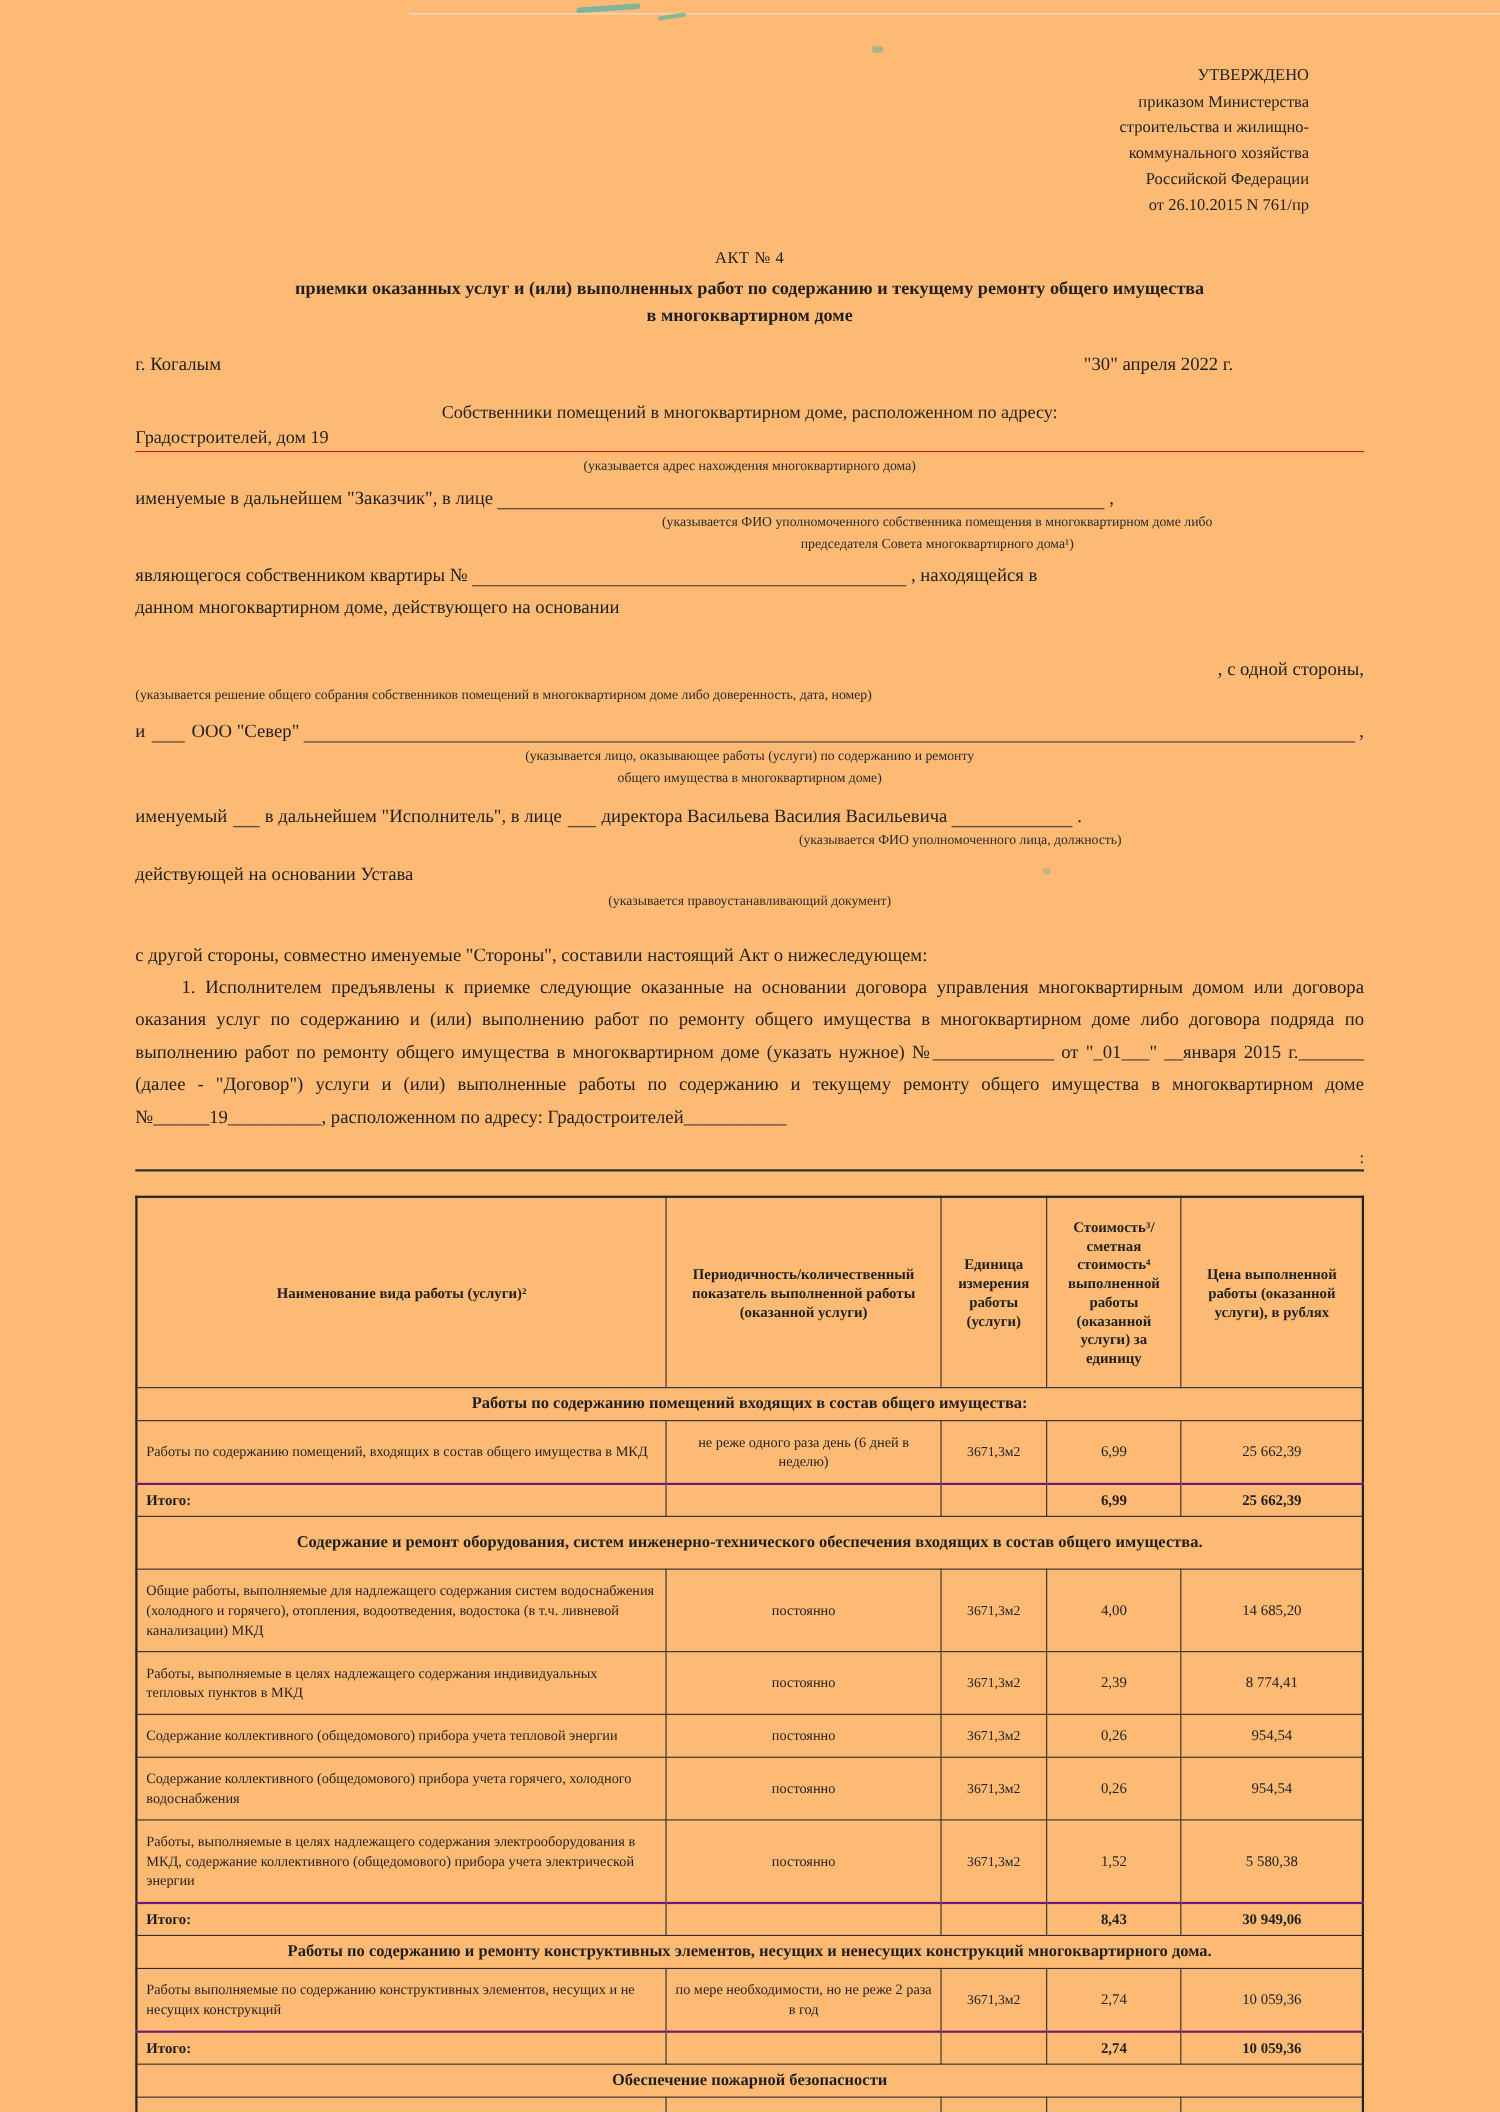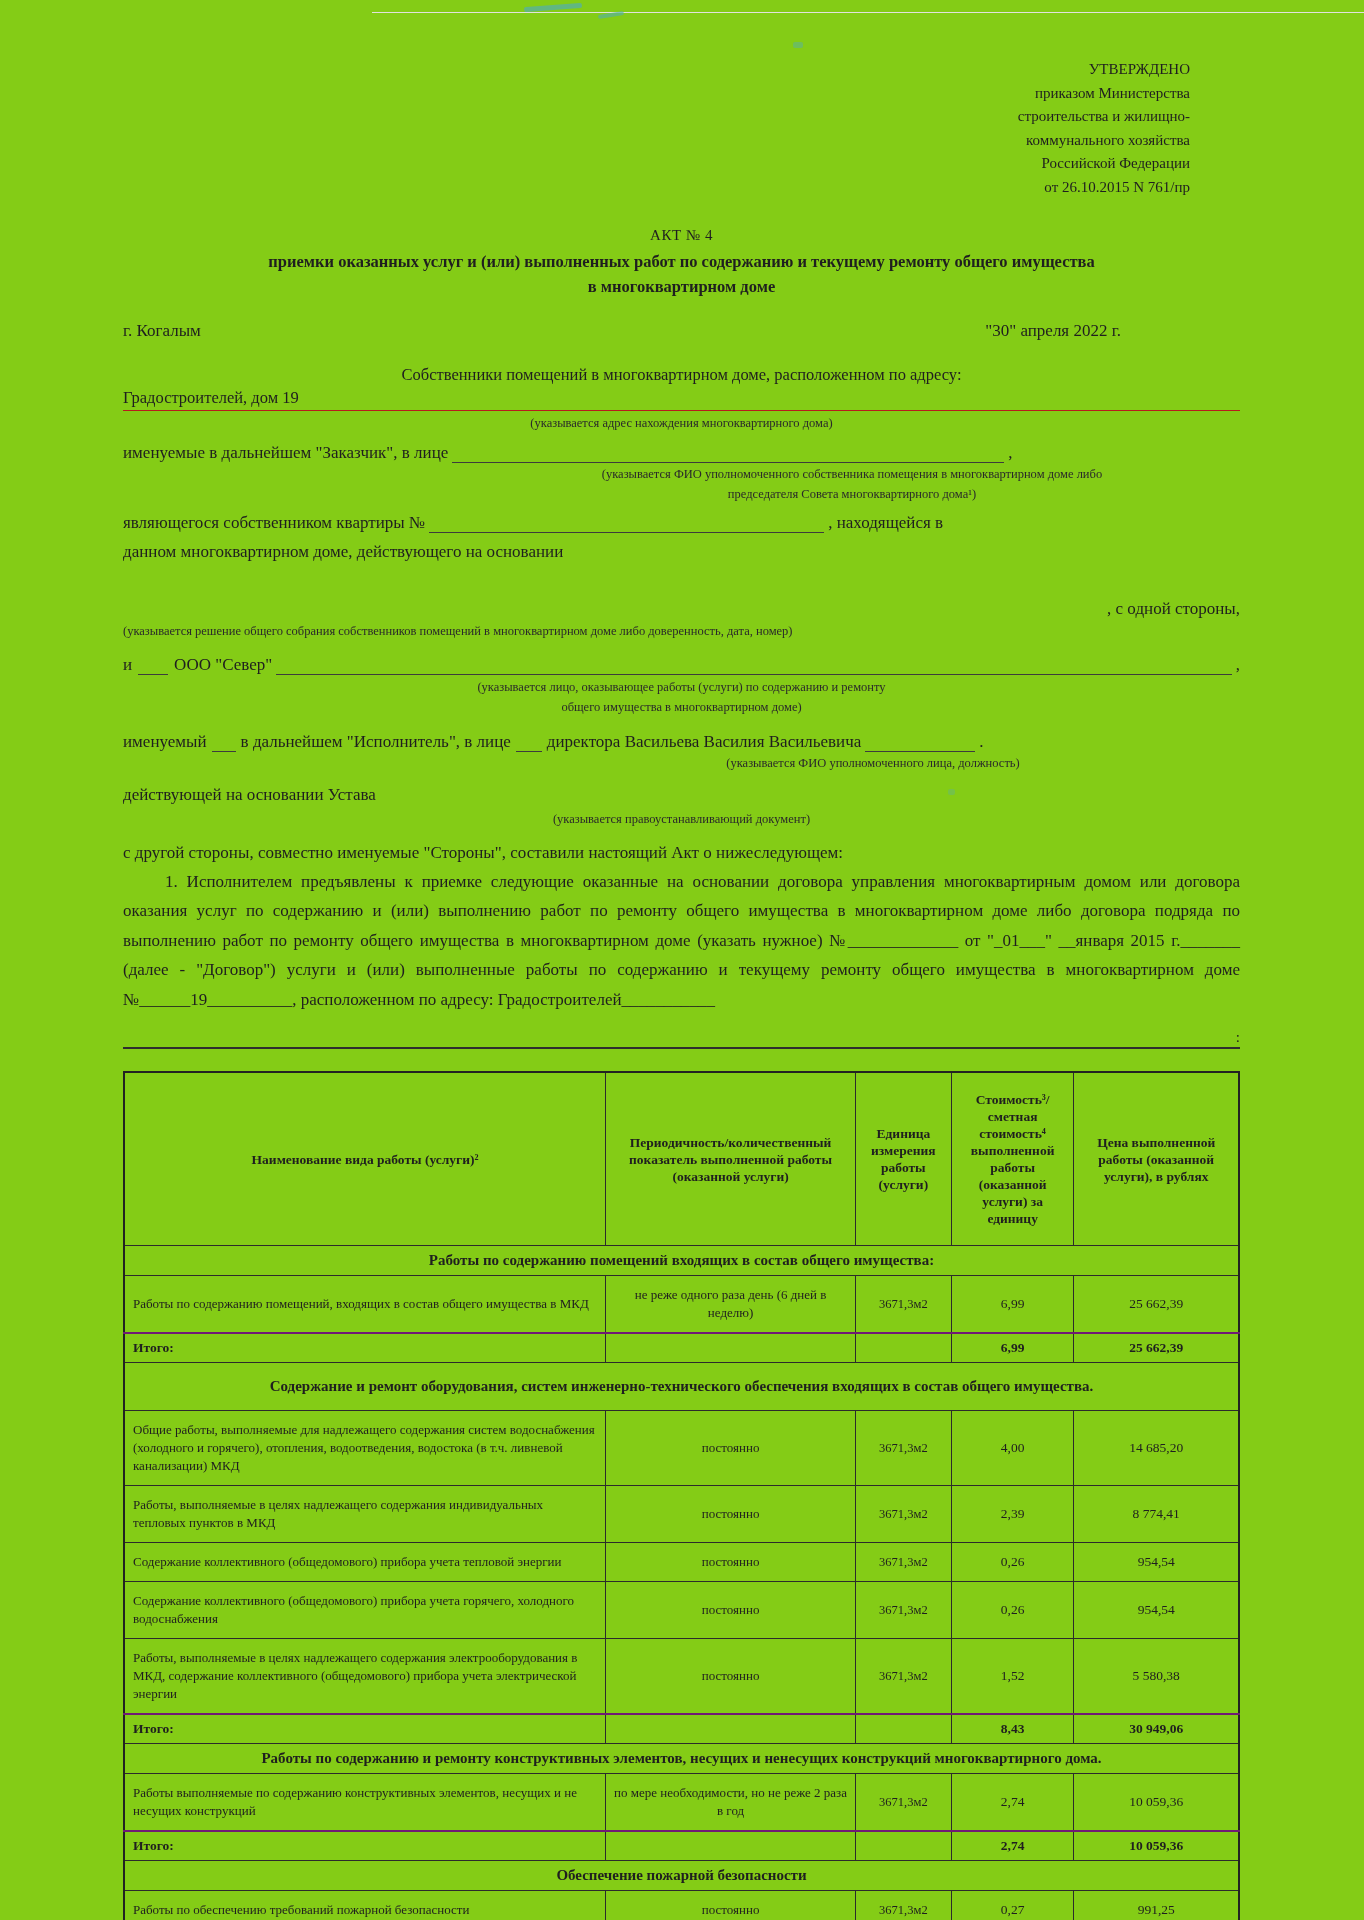--- a/index.html
+++ b/index.html
@@ -2,21 +2,21 @@
 <html lang="ru"><head>
 <meta charset="utf-8">
 <style>
   html,body{margin:0;padding:0;background:#ffffff;}
   .page{
     position:relative;
     width:1364px;height:1920px;
     box-sizing:border-box;
     padding:0 124px 0 123px;
     overflow:hidden;
-    background:#84cc16;
+    background:#fdba74;
     color:#1f1f1f;
     font-family:"Liberation Serif","DejaVu Serif",serif;
   }
   
   .scan-edge{position:absolute;top:12px;left:372px;right:0;height:1px;background:#e2e2dd;}
   .art{position:absolute;background:#55b0a6;border-radius:2px;}
   .art1{left:524px;top:5px;width:58px;height:5px;opacity:.75;transform:rotate(-4deg);}
   .art2{left:598px;top:13px;width:26px;height:4px;opacity:.65;transform:rotate(-9deg);}
   .art3{left:793px;top:42px;width:10px;height:6px;opacity:.5;}
   .art4{left:948px;top:789px;width:7px;height:6px;opacity:.35;}
@@ -129,21 +129,21 @@
     <span class="bl" style="width:26px;margin:0 5px;"></span>
     <span class="t">директора Васильева Василия Васильевича</span>
     <span class="bl" style="width:110px;margin:0 4px;"></span>
     <span class="t">.</span>
   </div>
   <div class="hint hint-exec">(указывается ФИО уполномоченного лица, должность)</div>
 
   <div class="plain" style="margin-top:12px;">действующей  на основании Устава</div>
   <div class="hint center" style="margin-top:4px;">(указывается правоустанавливающий документ)</div>
 
-  <div class="plain" style="margin-top:14px;">с другой стороны, совместно именуемые "Стороны", составили настоящий Акт о нижеследующем:</div>
+  <div class="plain" style="margin-top:30px;">с другой стороны, совместно именуемые "Стороны", составили настоящий Акт о нижеследующем:</div>
   <div class="para">1. Исполнителем предъявлены к приемке следующие оказанные на основании договора управления многоквартирным домом или договора оказания услуг по содержанию и (или) выполнению работ по ремонту общего имущества в многоквартирном доме либо договора подряда по выполнению работ по ремонту общего имущества в многоквартирном доме (указать нужное) №_____________ от "_01___"  __января 2015 г._______  (далее - "Договор") услуги и (или) выполненные работы по содержанию и текущему ремонту общего имущества в многоквартирном доме №______19__________, расположенном по адресу:   Градостроителей___________</div>
 
   <div class="rule-colon">:</div>
 
   <table class="act">
     <colgroup>
       <col style="width:43.2%">
         <col style="width:22.4%">
         <col style="width:8.6%">
         <col style="width:11.0%">

